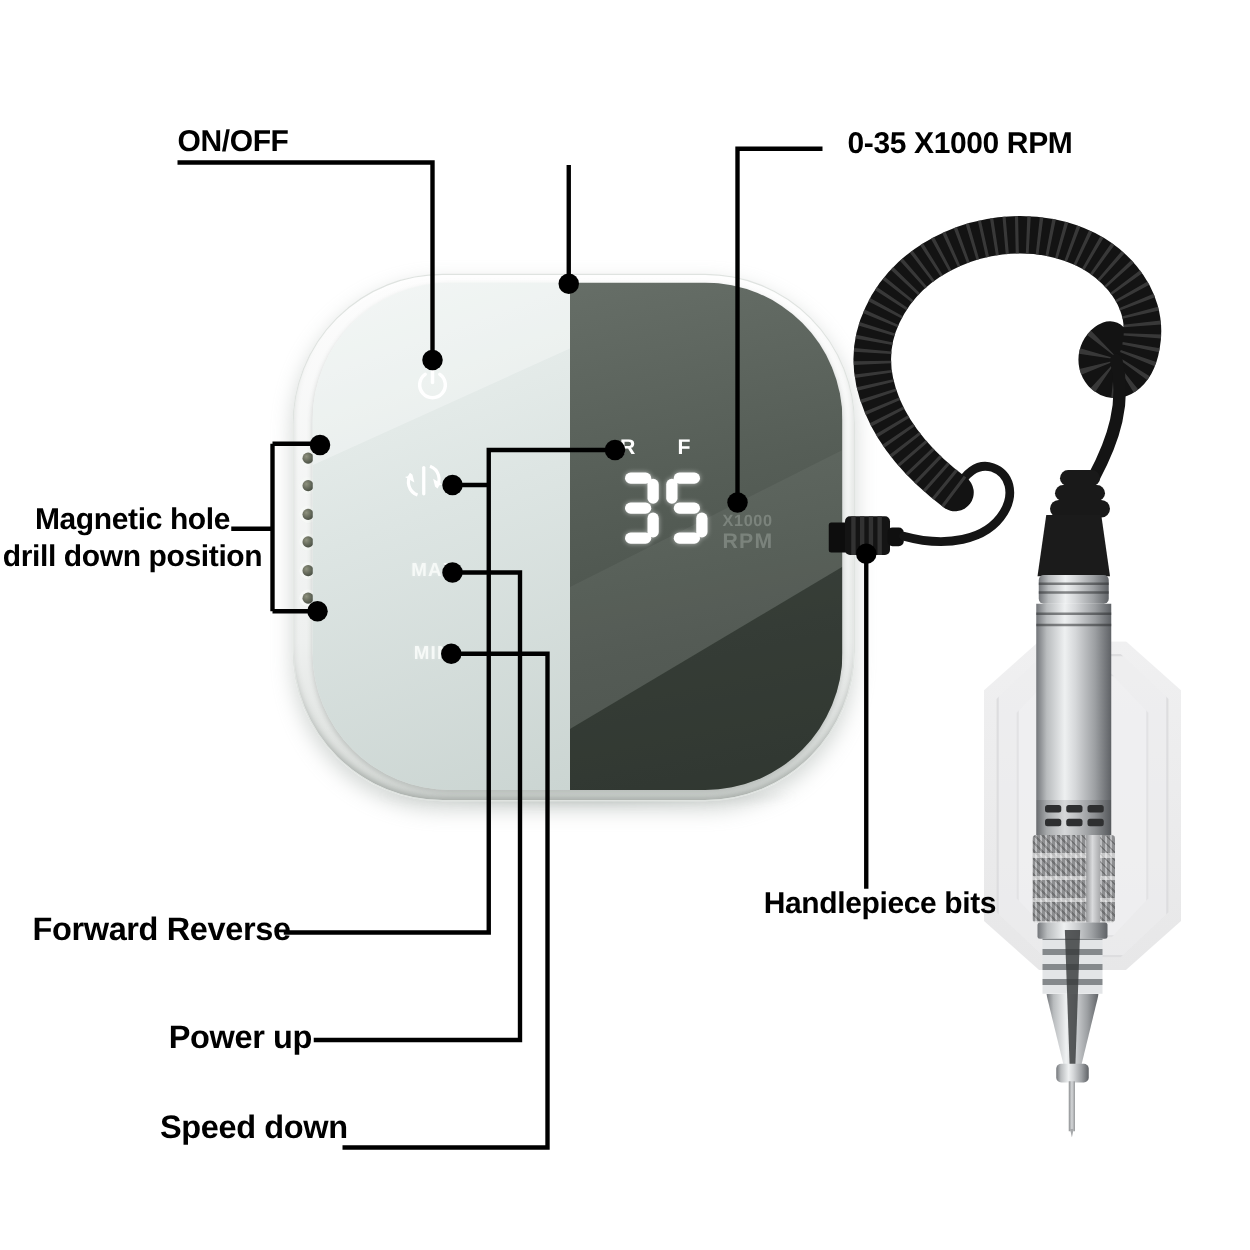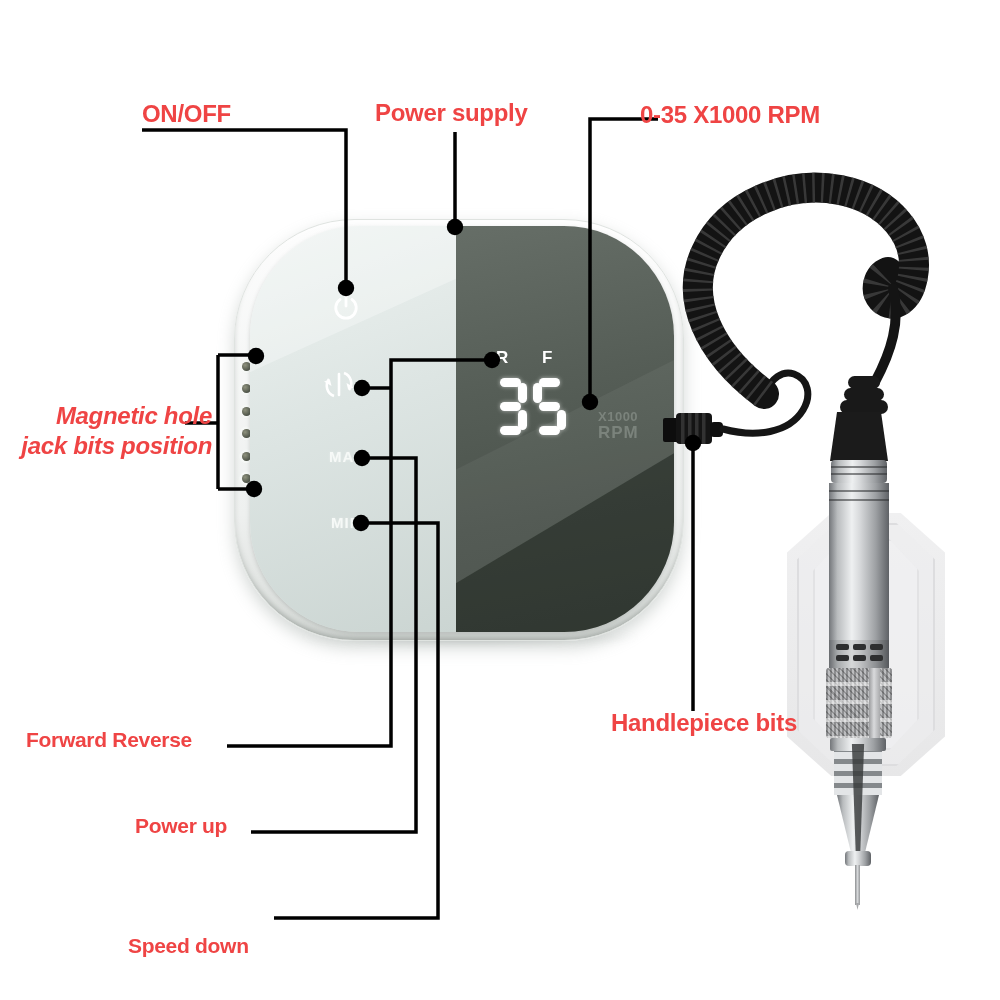--- a/index.html
+++ b/index.html
@@ -69,29 +69,29 @@
       repeating-linear-gradient(0deg, rgba(255,255,255,.5) 0 1.5px, rgba(255,255,255,0) 1.5px 16px, rgba(255,255,255,.55) 16px 18px),
       repeating-linear-gradient(45deg, rgba(0,0,0,.22) 0 1.5px, rgba(0,0,0,0) 1.5px 4.5px),
       repeating-linear-gradient(90deg,#8d8e90 0 2px,#bcbdbf 2px 4px);}
   .rings{background:repeating-linear-gradient(0deg,#e3e5e7 0 7px,#85898c 7px 12px);}
 
   .cable,.leads{position:absolute;left:0;top:0;pointer-events:none;}
   .cable{z-index:5;}
   .leads{z-index:8;}
 
   
-  .lbl{position:absolute;font-weight:700;color:#ef4444;font-size:24px;letter-spacing:-.3px;z-index:9;white-space:nowrap;}
-  .lbl-big{font-size:21px;}
+  .lbl{position:absolute;font-weight:700;color:#000000;font-size:24px;letter-spacing:-.3px;z-index:9;white-space:nowrap;}
+  .lbl-big{font-size:26px;}
   .lbl-onoff{left:142px;top:100px;}
   .lbl-power{left:375px;top:99px;}
-  .lbl-rpm{left:640px;top:101px;}
-  .lbl-magnetic{left:0;top:401px;width:212px;text-align:right;line-height:1.24;white-space:normal;font-style:italic;}
+  .lbl-rpm{left:678px;top:101px;}
+  .lbl-magnetic{left:0;top:401px;width:212px;text-align:center;line-height:1.24;white-space:normal;}
   .lbl-fr{left:26px;top:728px;}
   .lbl-su{left:135px;top:814px;}
-  .lbl-sd{left:128px;top:934px;}
+  .lbl-sd{left:128px;top:886px;}
   .lbl-hj{left:611px;top:709px;}
 </style>
 </head>
 <body>
 
 <div class="stage">
 
   <div class="dev-shadow"></div>
 
   <div class="body">
@@ -138,21 +138,21 @@
           <i class="seg b"></i>
         </div>
         <div class="seg-digit">
           <i class="seg t"></i>
           <i class="seg tl"></i>
           <i class="seg m"></i>
           <i class="seg br"></i>
           <i class="seg b"></i>
         </div>
       </div>
-    <div class="unit" style="left:348px;top:184px;">
+    <div class="unit" style="left:328px;top:184px;">
       <div>X1000</div>
       <div class="u2">RPM</div>
     </div>
   </div>
 
   <div class="holder">
     <div class="holder-in"></div>
     <div class="holder-in2"></div>
   </div>
 
@@ -229,24 +229,23 @@
       <circle cx="254" cy="489" r="8.2"></circle>
       <circle cx="492" cy="360" r="8.2"></circle>
       <circle cx="362" cy="388" r="8.2"></circle>
       <circle cx="362" cy="458" r="8.2"></circle>
       <circle cx="361" cy="523" r="8.2"></circle>
       <circle cx="693" cy="443" r="8.2"></circle>
     </g>
   </svg>
 
   <div class="lbl lbl-onoff">ON/OFF</div>
-  <div class="lbl lbl-power">Power supply</div>
   <div class="lbl lbl-rpm">0-35 X1000 RPM</div>
   <div class="lbl lbl-magnetic">
     <span style="display:block">Magnetic hole</span>
-    <span style="display:block">jack bits position</span>
+    <span style="display:block">drill down position</span>
   </div>
   <div class="lbl lbl-big lbl-fr">Forward Reverse</div>
   <div class="lbl lbl-big lbl-su">Power up</div>
   <div class="lbl lbl-big lbl-sd">Speed down</div>
   <div class="lbl lbl-hj">Handlepiece bits</div>
 
 </div>
 
 </body></html>

